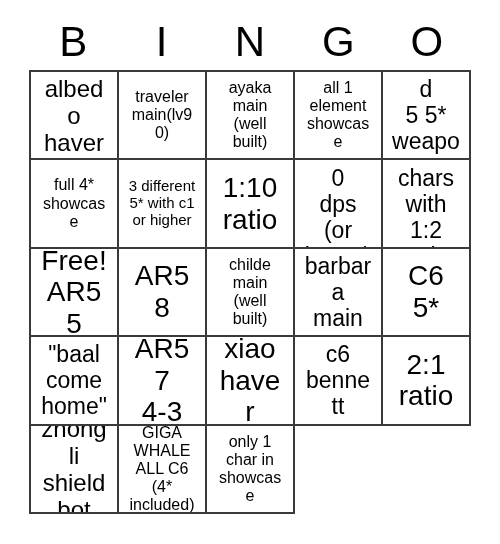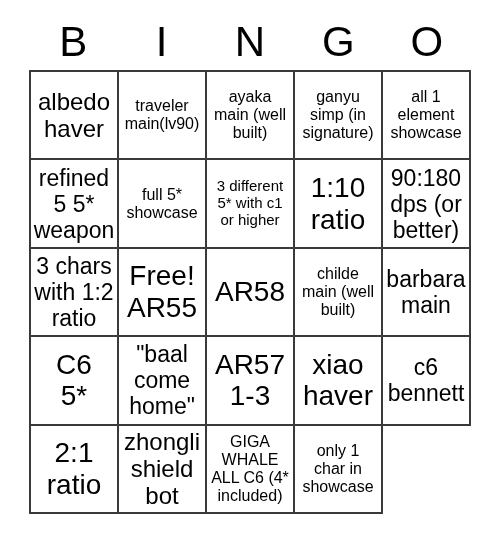--- a/index.html
+++ b/index.html
@@ -55,21 +55,21 @@
     background: #ffffff;
   }
   .cell {
     border-right: 2px solid #3a3a3a;
     border-bottom: 2px solid #3a3a3a;
     box-sizing: border-box;
     display: flex;
     align-items: center;
     justify-content: center;
     text-align: center;
-    padding: 2px 2px;
+    padding: 2px 9px;
     overflow: hidden;
     background: #ffffff;
   }
   .cell-text {
     display: block;
     width: 100%;
     line-height: 1.13;
     white-space: pre-line;
     word-wrap: break-word;
   }
@@ -102,36 +102,31 @@
       <div class="cell">
         <span class="cell-text fs-sm">traveler
 main(lv90)</span>
       </div>
       <div class="cell">
         <span class="cell-text fs-sm">ayaka
 main (well
 built)</span>
       </div>
       <div class="cell">
-        <span class="cell-text fs-sm">ganyu
-simp (in
-signature)</span>
-      </div>
-      <div class="cell">
         <span class="cell-text fs-sm">all 1
 element
 showcase</span>
       </div>
       <div class="cell">
         <span class="cell-text fs-md">refined
 5 5*
 weapon</span>
       </div>
       <div class="cell">
-        <span class="cell-text fs-sm">full 5*
+        <span class="cell-text fs-sm">full 4*
 showcase</span>
       </div>
       <div class="cell">
         <span class="cell-text fs-xs">3 different
 5* with c1
 or higher</span>
       </div>
       <div class="cell">
         <span class="cell-text fs-xl">1:10
 ratio</span>
@@ -166,21 +161,21 @@
         <span class="cell-text fs-xl">C6
 5*</span>
       </div>
       <div class="cell">
         <span class="cell-text fs-md">"baal
 come
 home"</span>
       </div>
       <div class="cell">
         <span class="cell-text fs-xl">AR57
-1-3</span>
+4-3</span>
       </div>
       <div class="cell">
         <span class="cell-text fs-xl">xiao
 haver</span>
       </div>
       <div class="cell">
         <span class="cell-text fs-md">c6
 bennett</span>
       </div>
       <div class="cell">

